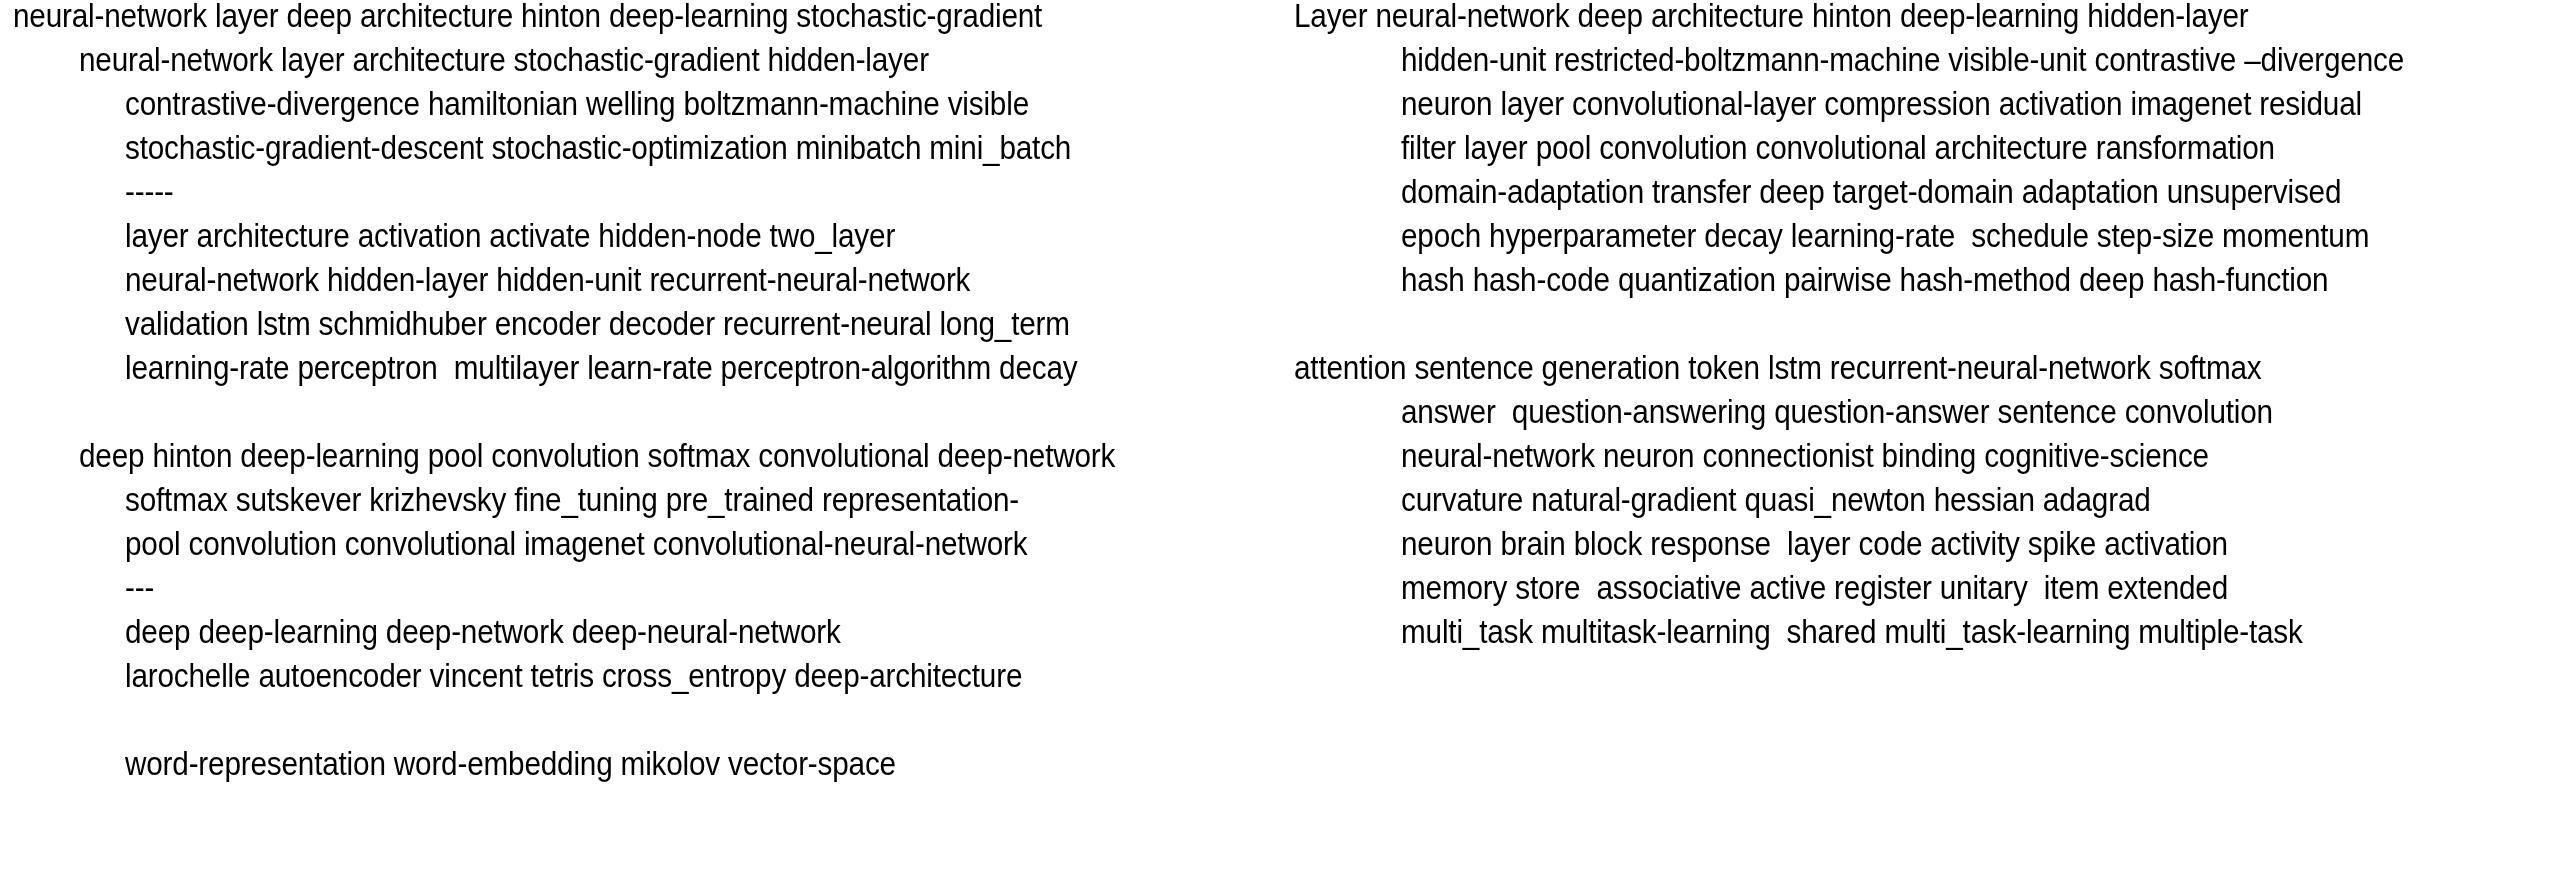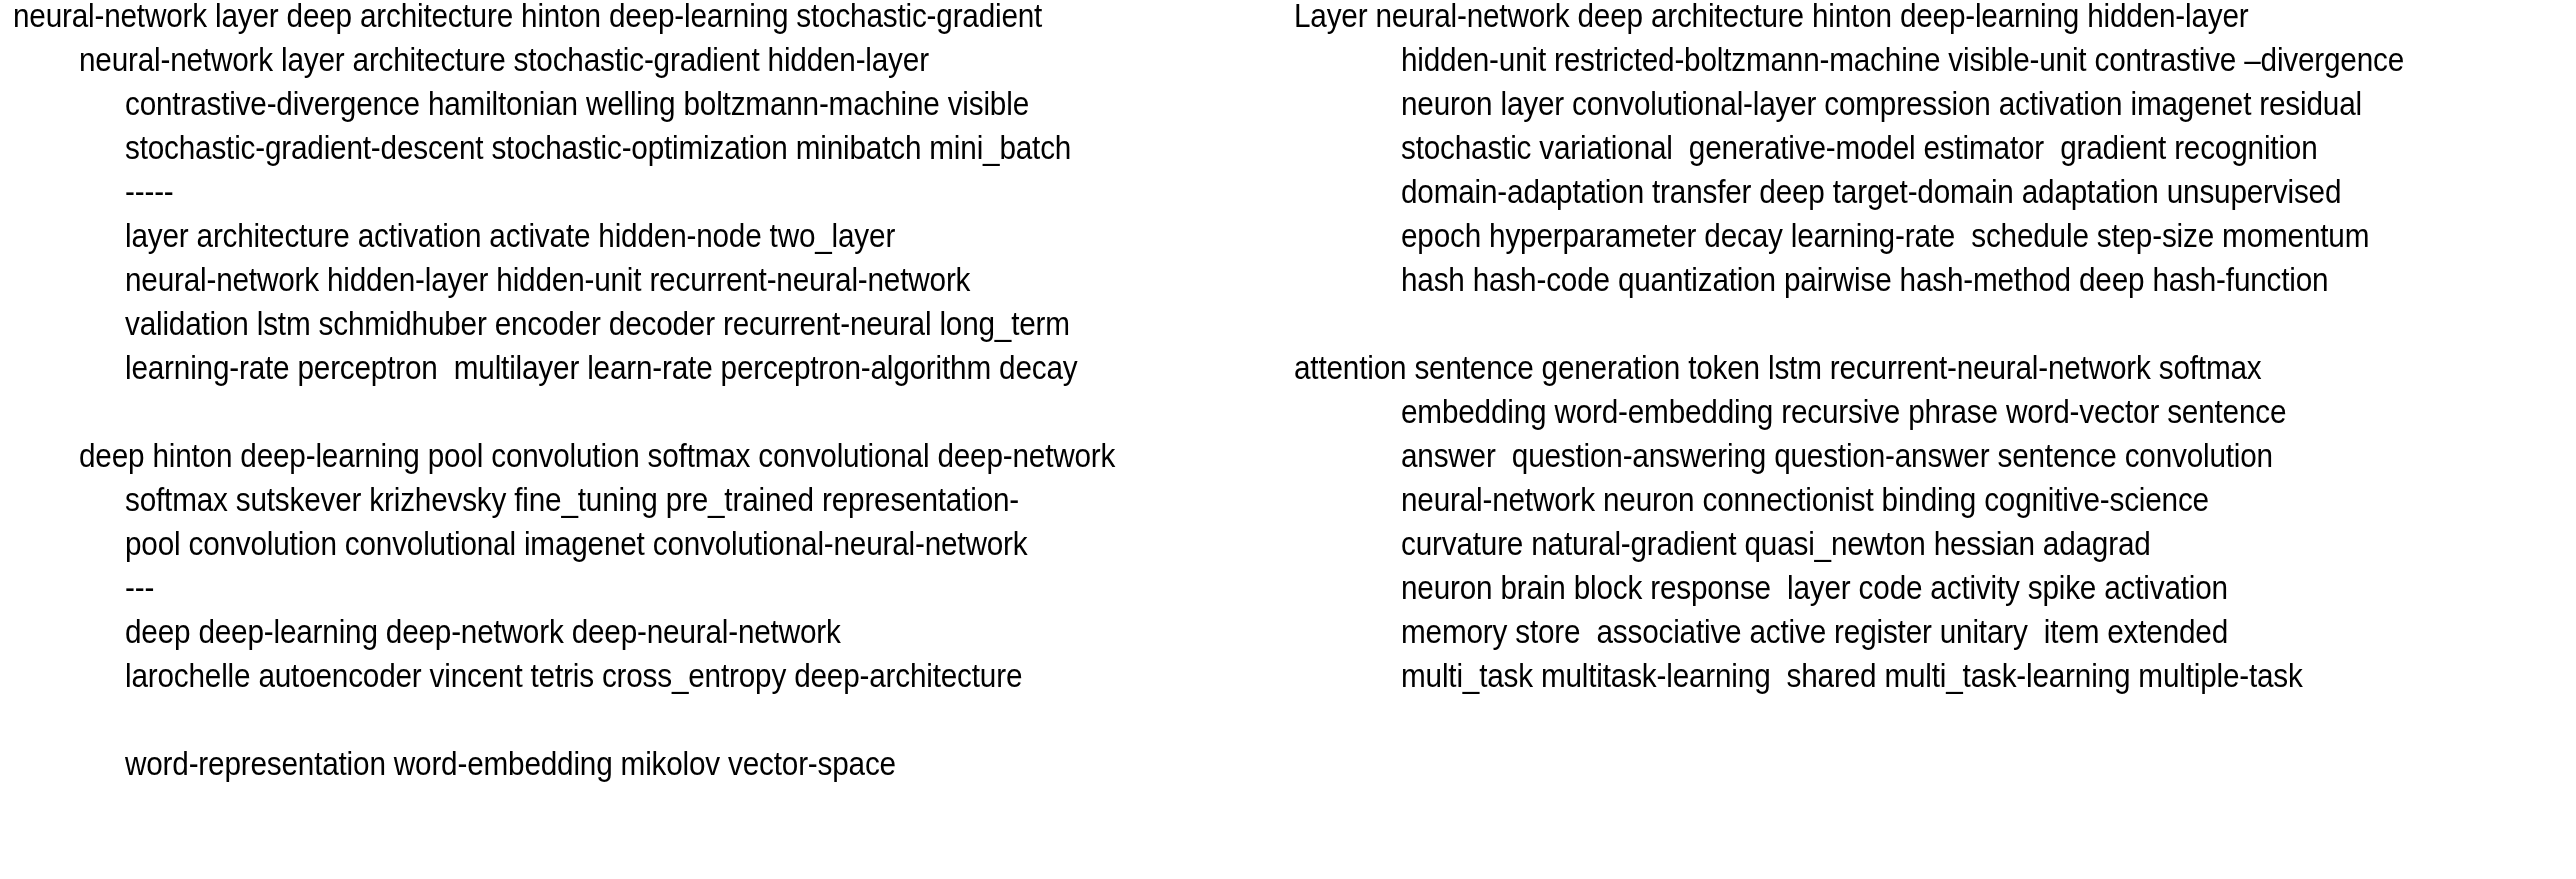--- a/index.html
+++ b/index.html
@@ -69,27 +69,26 @@
       <div class="row"><span class="line indent-2">---</span></div>
       <div class="row"><span class="line indent-2">deep deep-learning deep-network deep-neural-network</span></div>
       <div class="row"><span class="line indent-2">larochelle autoencoder vincent tetris cross_entropy deep-architecture</span></div>
       <div class="row"></div>
       <div class="row"><span class="line indent-2">word-representation word-embedding mikolov vector-space</span></div>
     </div>
   <div class="col col-right">
       <div class="row"><span class="line indent-0">Layer neural-network deep architecture hinton deep-learning hidden-layer</span></div>
       <div class="row"><span class="line indent-1">hidden-unit restricted-boltzmann-machine visible-unit contrastive –divergence</span></div>
       <div class="row"><span class="line indent-1">neuron layer convolutional-layer compression activation imagenet residual</span></div>
-      <div class="row"><span class="line indent-1">stochastic variational  generative-model estimator  gradient recognition</span></div>
+      <div class="row"><span class="line indent-1">filter layer pool convolution convolutional architecture ransformation</span></div>
       <div class="row"><span class="line indent-1">domain-adaptation transfer deep target-domain adaptation unsupervised</span></div>
       <div class="row"><span class="line indent-1">epoch hyperparameter decay learning-rate  schedule step-size momentum</span></div>
       <div class="row"><span class="line indent-1">hash hash-code quantization pairwise hash-method deep hash-function</span></div>
       <div class="row"></div>
       <div class="row"><span class="line indent-0">attention sentence generation token lstm recurrent-neural-network softmax</span></div>
-      <div class="row"><span class="line indent-1">embedding word-embedding recursive phrase word-vector sentence</span></div>
       <div class="row"><span class="line indent-1">answer  question-answering question-answer sentence convolution</span></div>
       <div class="row"><span class="line indent-1">neural-network neuron connectionist binding cognitive-science</span></div>
       <div class="row"><span class="line indent-1">curvature natural-gradient quasi_newton hessian adagrad</span></div>
       <div class="row"><span class="line indent-1">neuron brain block response  layer code activity spike activation</span></div>
       <div class="row"><span class="line indent-1">memory store  associative active register unitary  item extended</span></div>
       <div class="row"><span class="line indent-1">multi_task multitask-learning  shared multi_task-learning multiple-task</span></div>
     </div>
 </div>
 
 

